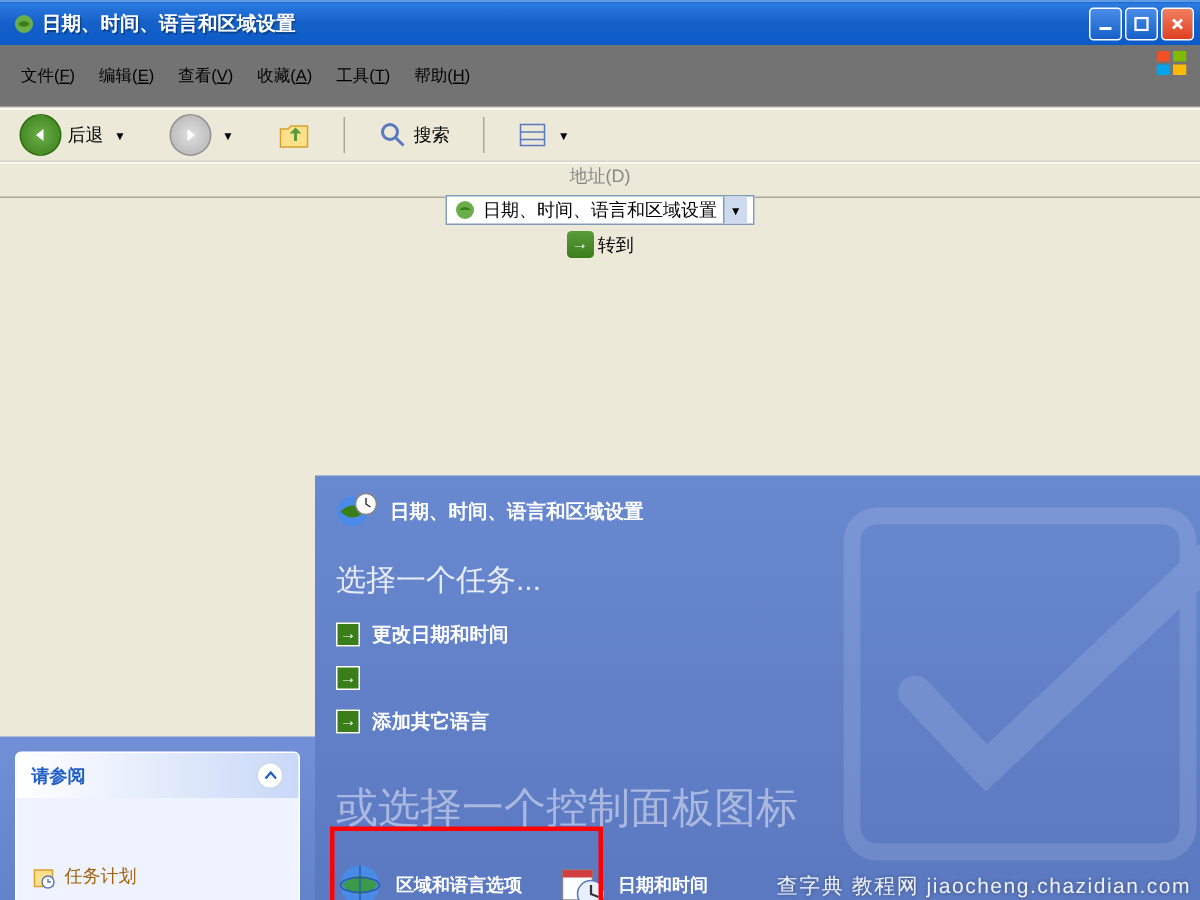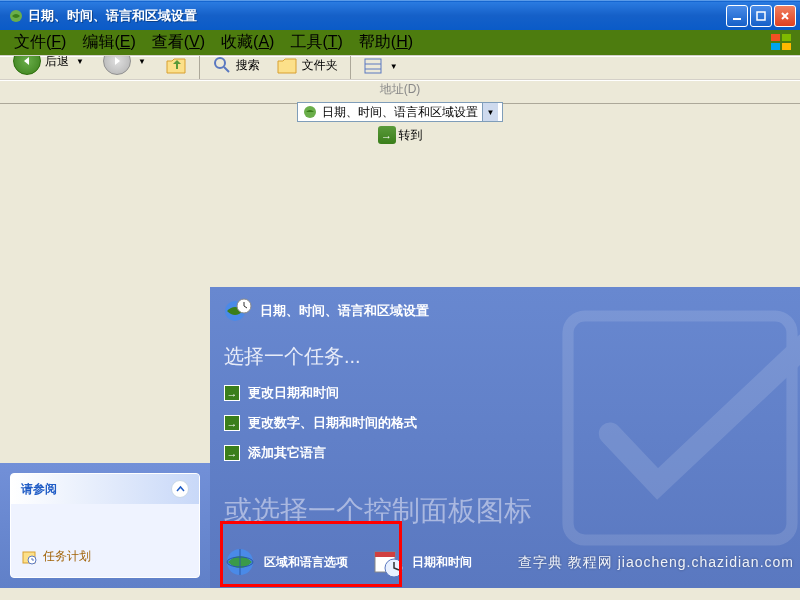--- a/index.html
+++ b/index.html
@@ -8,27 +8,27 @@
 
 .titlebar { height: 30px; background: linear-gradient(to bottom, #0a5bc8 0%, #2a7ae0 5%, #1560c8 50%, #0a5bc8 100%); display: flex; align-items: center; padding: 0 4px; color: #fff; font-size: 13px; border-top: 1px solid #5a9ae8; }
 .titlebar .icon-slot { width: 16px; height: 16px; margin: 0 4px; display: flex; align-items: center; justify-content: center; }
 .titlebar .title-text { flex: 1; font-weight: bold; text-shadow: 1px 1px 0 rgba(0,0,0,0.3); }
 .win-controls { display: flex; gap: 2px; }
 .win-btn { width: 22px; height: 22px; border-radius: 3px; border: 1px solid #fff; display: flex; align-items: center; justify-content: center; color: #fff; font-size: 11px; font-weight: bold; cursor: pointer; }
 .win-min, .win-max { background: linear-gradient(to bottom, #4a8ce8, #1560c8); }
 .win-close { background: linear-gradient(to bottom, #f08060, #e04020); }
 
 
-.menubar { height: 26px; background: #4d7c0f; border-bottom: 1px solid #d4d0c8; display: flex; align-items: center; padding: 0 6px; font-size: 16px; position: relative; }
+.menubar { height: 42px; background: #737373; border-bottom: 1px solid #d4d0c8; display: flex; align-items: center; padding: 0 6px; font-size: 11px; position: relative; }
 .menubar .menu-item { padding: 3px 8px; cursor: pointer; }
 .menubar .hotkey { text-decoration: underline; }
 .win-flag { position: absolute; right: 4px; top: 2px; width: 30px; height: 20px; display: flex; align-items: center; justify-content: center; }
 
 
-.toolbar { height: 24px; background: #ece9d8; border-top: 1px solid #fff; border-bottom: 1px solid #d4d0c8; display: flex; align-items: flex-end; padding: 0 6px; gap: 2px; font-size: 12px; }
+.toolbar { height: 36px; background: #ece9d8; border-top: 1px solid #fff; border-bottom: 1px solid #d4d0c8; display: flex; align-items: center; padding: 0 6px; gap: 12px; font-size: 12px; }
 .tb-btn { display: flex; align-items: center; gap: 4px; padding: 3px 6px; cursor: pointer; border: 1px solid transparent; border-radius: 3px; }
 .tb-sep { width: 1px; height: 24px; background: #aca899; margin: 0 3px; }
 .circle-btn { width: 28px; height: 28px; border-radius: 50%; display: flex; align-items: center; justify-content: center; }
 .back-btn { background: radial-gradient(#6aae4a, #3a7e1a); border: 1px solid #2a6e0a; }
 .fwd-btn { background: radial-gradient(#e0e0e0, #b0b0b0); border: 1px solid #909090; }
 .drop-arrow { font-size: 8px; color: #000; padding: 0 3px; cursor: pointer; }
 
 
 .addressbar { height: 24px; background: #ece9d8; border-top: 1px solid #fff; border-bottom: 1px solid #aca899; display: flex; align-items: center; padding: 0 4px; font-size: 12px; gap: 4px; flex-direction: column; }
 .addr-label { color: #888; padding: 0 4px; }
@@ -145,28 +145,20 @@
   <div class="tb-sep"></div>
   <div class="tb-btn">
     <span>
       <svg width="20" height="20">
           <circle cx="8" cy="8" r="5" fill="none" stroke="#5a78c0" stroke-width="2"></circle>
           <path d="M12 12 L17 17" stroke="#5a78c0" stroke-width="2"></path>
         </svg>
     </span>
     <span>搜索</span>
   </div>
-  <div class="tb-btn">
-    <span>
-      <svg width="22" height="20">
-          <path d="M2 6 L7 6 L9 4 L20 4 L20 18 L2 18 Z" fill="#fce08a" stroke="#d8a030"></path>
-        </svg>
-    </span>
-    <span>文件夹</span>
-  </div>
   <div class="tb-sep"></div>
   <div class="tb-btn">
     <span>
       <svg width="20" height="18">
           <rect x="2" y="2" width="16" height="14" fill="none" stroke="#5a78c0"></rect>
           <line x1="2" y1="7" x2="18" y2="7" stroke="#5a78c0"></line>
           <line x1="2" y1="12" x2="18" y2="12" stroke="#5a78c0"></line>
         </svg>
     </span>
     <span class="drop-arrow">▼</span>
@@ -240,21 +232,20 @@
     </div>
 
     <h1>选择一个任务...</h1>
 
     <div class="task-item">
       <span class="task-arrow">→</span>
       <span class="task-label">更改日期和时间</span>
     </div>
     <div class="task-item">
       <span class="task-arrow">→</span>
-      <span class="task-label">更改数字、日期和时间的格式</span>
     </div>
     <div class="task-item">
       <span class="task-arrow">→</span>
       <span class="task-label">添加其它语言</span>
     </div>
 
     <h2>或选择一个控制面板图标</h2>
 
     <div class="icon-row">
       <div class="icon-item">

